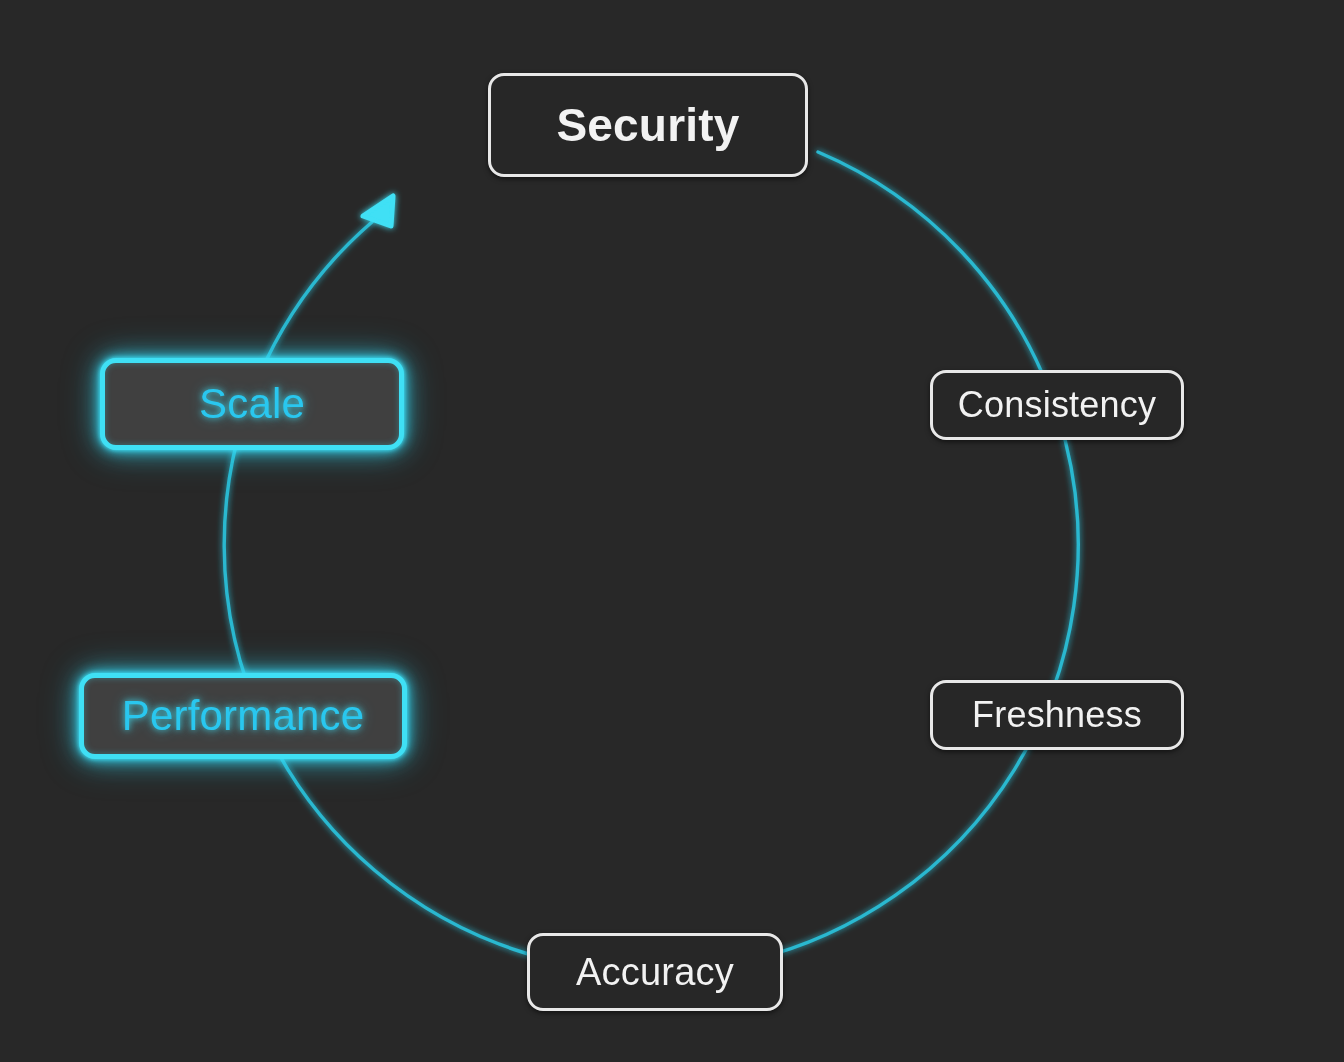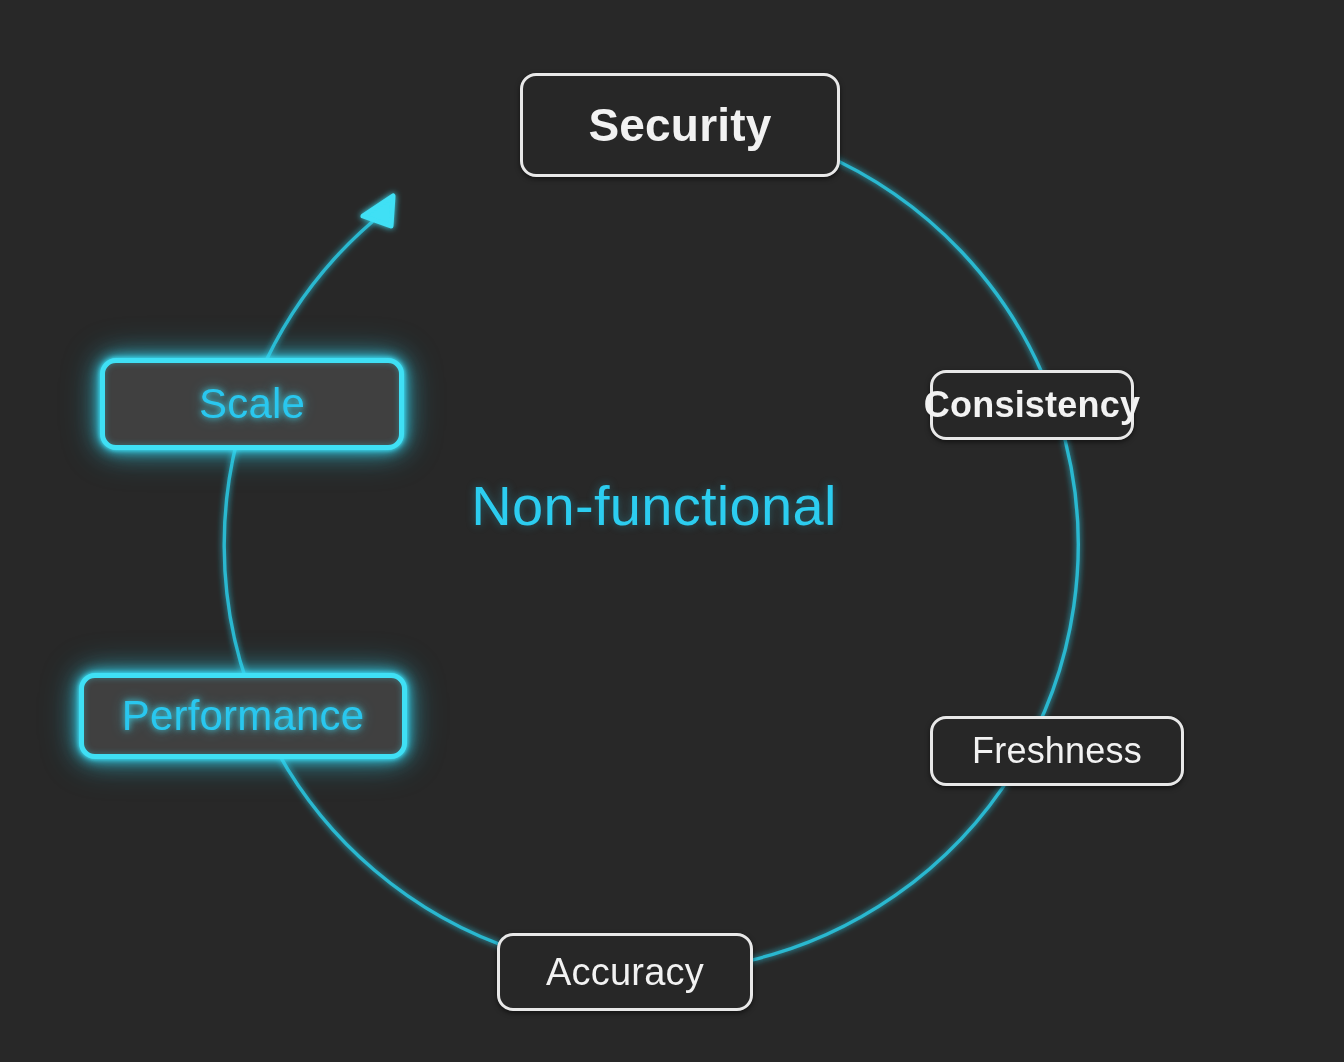--- a/index.html
+++ b/index.html
@@ -59,24 +59,24 @@
       0 0 12px #35d4ee,
       0 0 24px rgba(53,212,238,0.65),
       0 0 38px rgba(53,212,238,0.35),
       inset 0 0 6px rgba(63,224,245,0.35);
     text-shadow:
       0 0 6px rgba(63,224,245,0.85),
       0 0 14px rgba(63,224,245,0.45);
   }
 
   
-  #node-security     { left: 520px; top:  73px; width: 320px; height: 104px; font-size: 46px; font-weight: 600; z-index: 5; }
-  #node-consistency  { left: 930px; top: 370px; width: 204px; height:  70px; font-size: 36px; font-weight: 700; z-index: 5; }
-  #node-freshness    { left: 930px; top: 716px; width: 254px; height:  70px; font-size: 36px; font-weight: 500; z-index: 5; }
-  #node-accuracy     { left: 497px; top: 933px; width: 256px; height:  78px; font-size: 38px; font-weight: 500; z-index: 5; }
+  #node-security     { left: 488px; top:  73px; width: 320px; height: 104px; font-size: 46px; font-weight: 600; z-index: 5; }
+  #node-consistency  { left: 930px; top: 370px; width: 254px; height:  70px; font-size: 36px; font-weight: 400; z-index: 5; }
+  #node-freshness    { left: 930px; top: 680px; width: 254px; height:  70px; font-size: 36px; font-weight: 500; z-index: 5; }
+  #node-accuracy     { left: 527px; top: 933px; width: 256px; height:  78px; font-size: 38px; font-weight: 500; z-index: 5; }
   #node-performance  { left:  79px; top: 673px; width: 328px; height:  86px; font-size: 42px; font-weight: 500; z-index: 6; }
   #node-scale        { left: 100px; top: 358px; width: 304px; height:  92px; font-size: 42px; font-weight: 500; z-index: 6; }
 
   
   #center-label {
     position: absolute;
     left: 386px;
     top: 470px;
     width: 536px;
     text-align: center;
@@ -106,21 +106,20 @@
       </filter>
     </defs>
 
     <path d="M 818 152
              A 427 427 0 1 1 372 222" fill="none" stroke="#29b8d0" stroke-width="3.4" stroke-linecap="round" filter="url(#ringGlow)"></path>
 
     <polygon points="393,196 391,226 363,216" fill="#3fe0f5" stroke="#3fe0f5" stroke-width="5" stroke-linejoin="round" filter="url(#ringGlow)"></polygon>
   </svg>
 
   <div id="center-label">
-    <span class="ln">Non-functional</span>
   </div>
 
   <div class="node plain" id="node-security">
     <span>Security</span>
   </div>
 
   <div class="node plain" id="node-consistency">
     <span>Consistency</span>
   </div>
 

